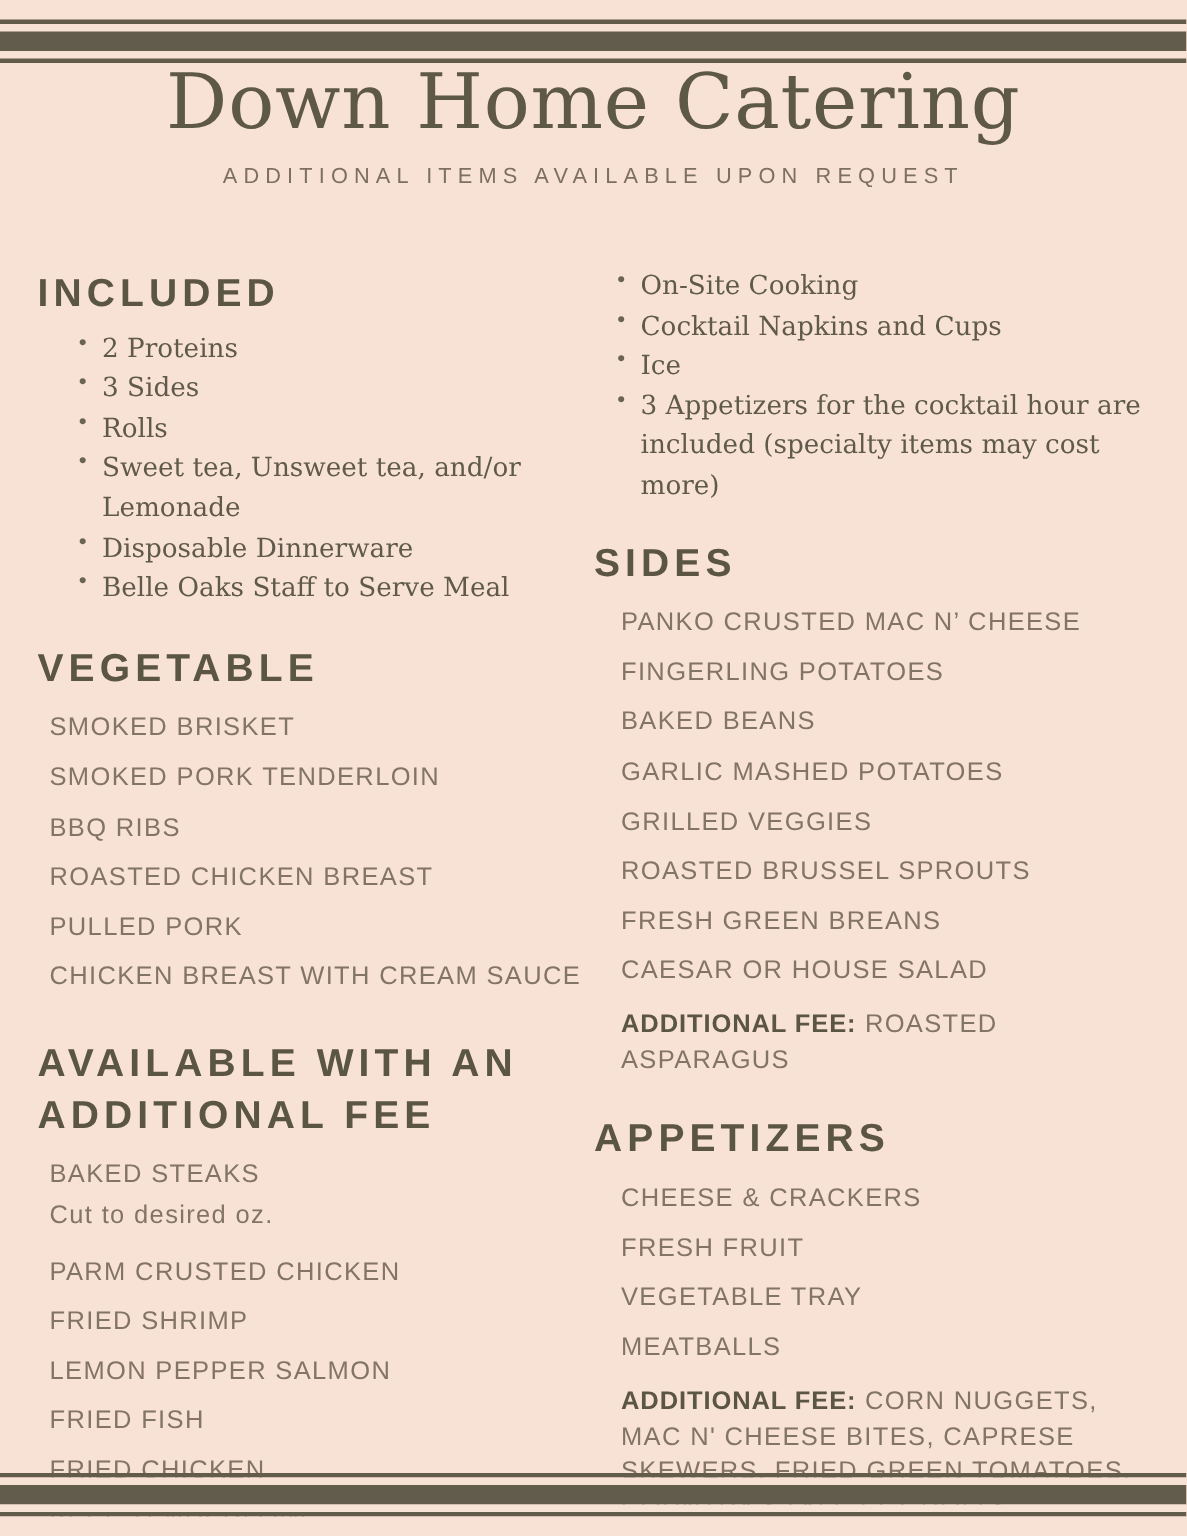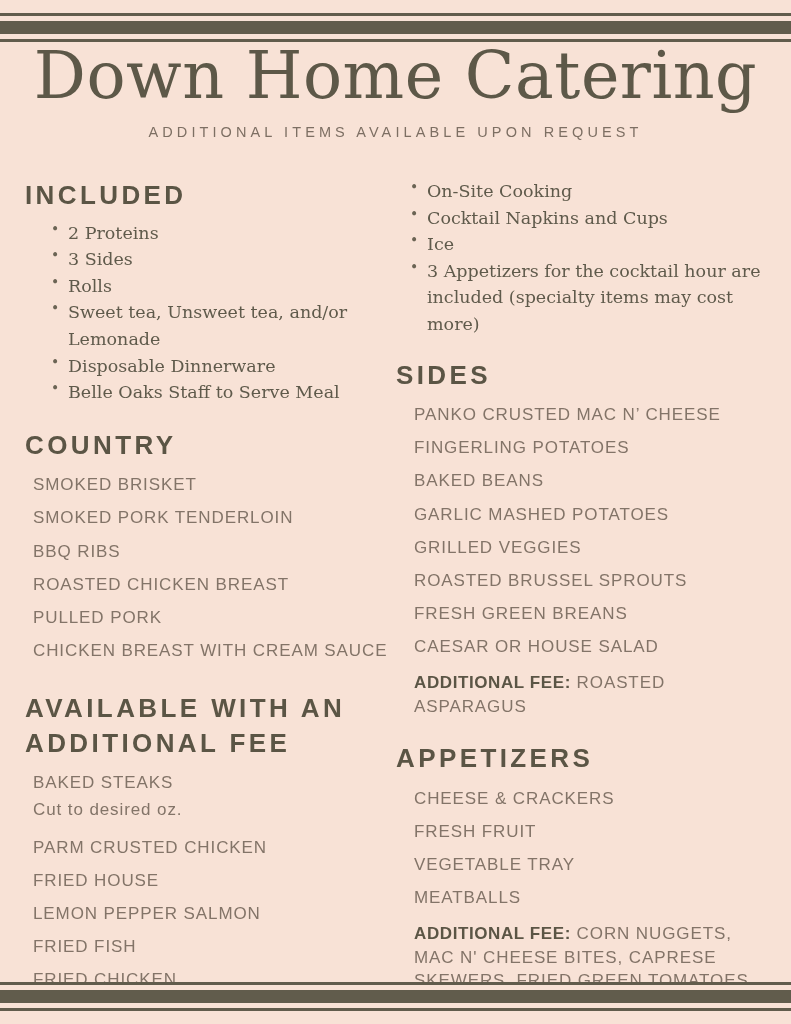--- a/index.html
+++ b/index.html
@@ -48,21 +48,21 @@
   
   .header {
     position: absolute;
     top: 42px;
     left: 0;
     width: 100%;
     text-align: center;
   }
   .title {
     font-family: "DejaVu Serif", "Liberation Serif", serif;
-    font-size: 65px;
+    font-size: 51px;
     font-weight: 400;
     color: #5d5848;
     letter-spacing: 0.5px;
     line-height: 1.05;
     margin: 0;
     white-space: nowrap;
   }
   .subtitle {
     font-family: "Liberation Sans", sans-serif;
     font-size: 14.5px;
@@ -206,36 +206,36 @@
     <div class="section-heading">INCLUDED</div>
     <ul class="bullet-list">
       <li>2 Proteins</li>
       <li>3 Sides</li>
       <li>Rolls</li>
       <li>Sweet tea, Unsweet tea, and/or Lemonade</li>
       <li>Disposable Dinnerware</li>
       <li>Belle Oaks Staff to Serve Meal</li>
     </ul>
 
-    <div class="section-heading heading-proteins">COUNTRY</div>
+    <div class="section-heading heading-proteins">VEGETABLE</div>
     <ul class="item-list">
       <li>SMOKED BRISKET</li>
       <li>SMOKED PORK TENDERLOIN</li>
       <li>BBQ RIBS</li>
       <li>ROASTED CHICKEN BREAST</li>
       <li>PULLED PORK</li>
       <li>CHICKEN BREAST WITH CREAM SAUCE</li>
     </ul>
 
     <div class="section-heading heading-fee">AVAILABLE WITH AN ADDITIONAL FEE</div>
     <ul class="item-list">
       <li>BAKED STEAKS</li>
       <li class="item-note">Cut to desired oz.</li>
       <li>PARM CRUSTED CHICKEN</li>
-      <li>FRIED HOUSE</li>
+      <li>FRIED SHRIMP</li>
       <li>LEMON PEPPER SALMON</li>
       <li>FRIED FISH</li>
       <li>FRIED CHICKEN</li>
       <li>BEEF TENDERLOIN</li>
       <li>BOURBON, GLAZED SALMON</li>
       <li>FRIED PORK CHOP</li>
     </ul>
 
   </div>
 

